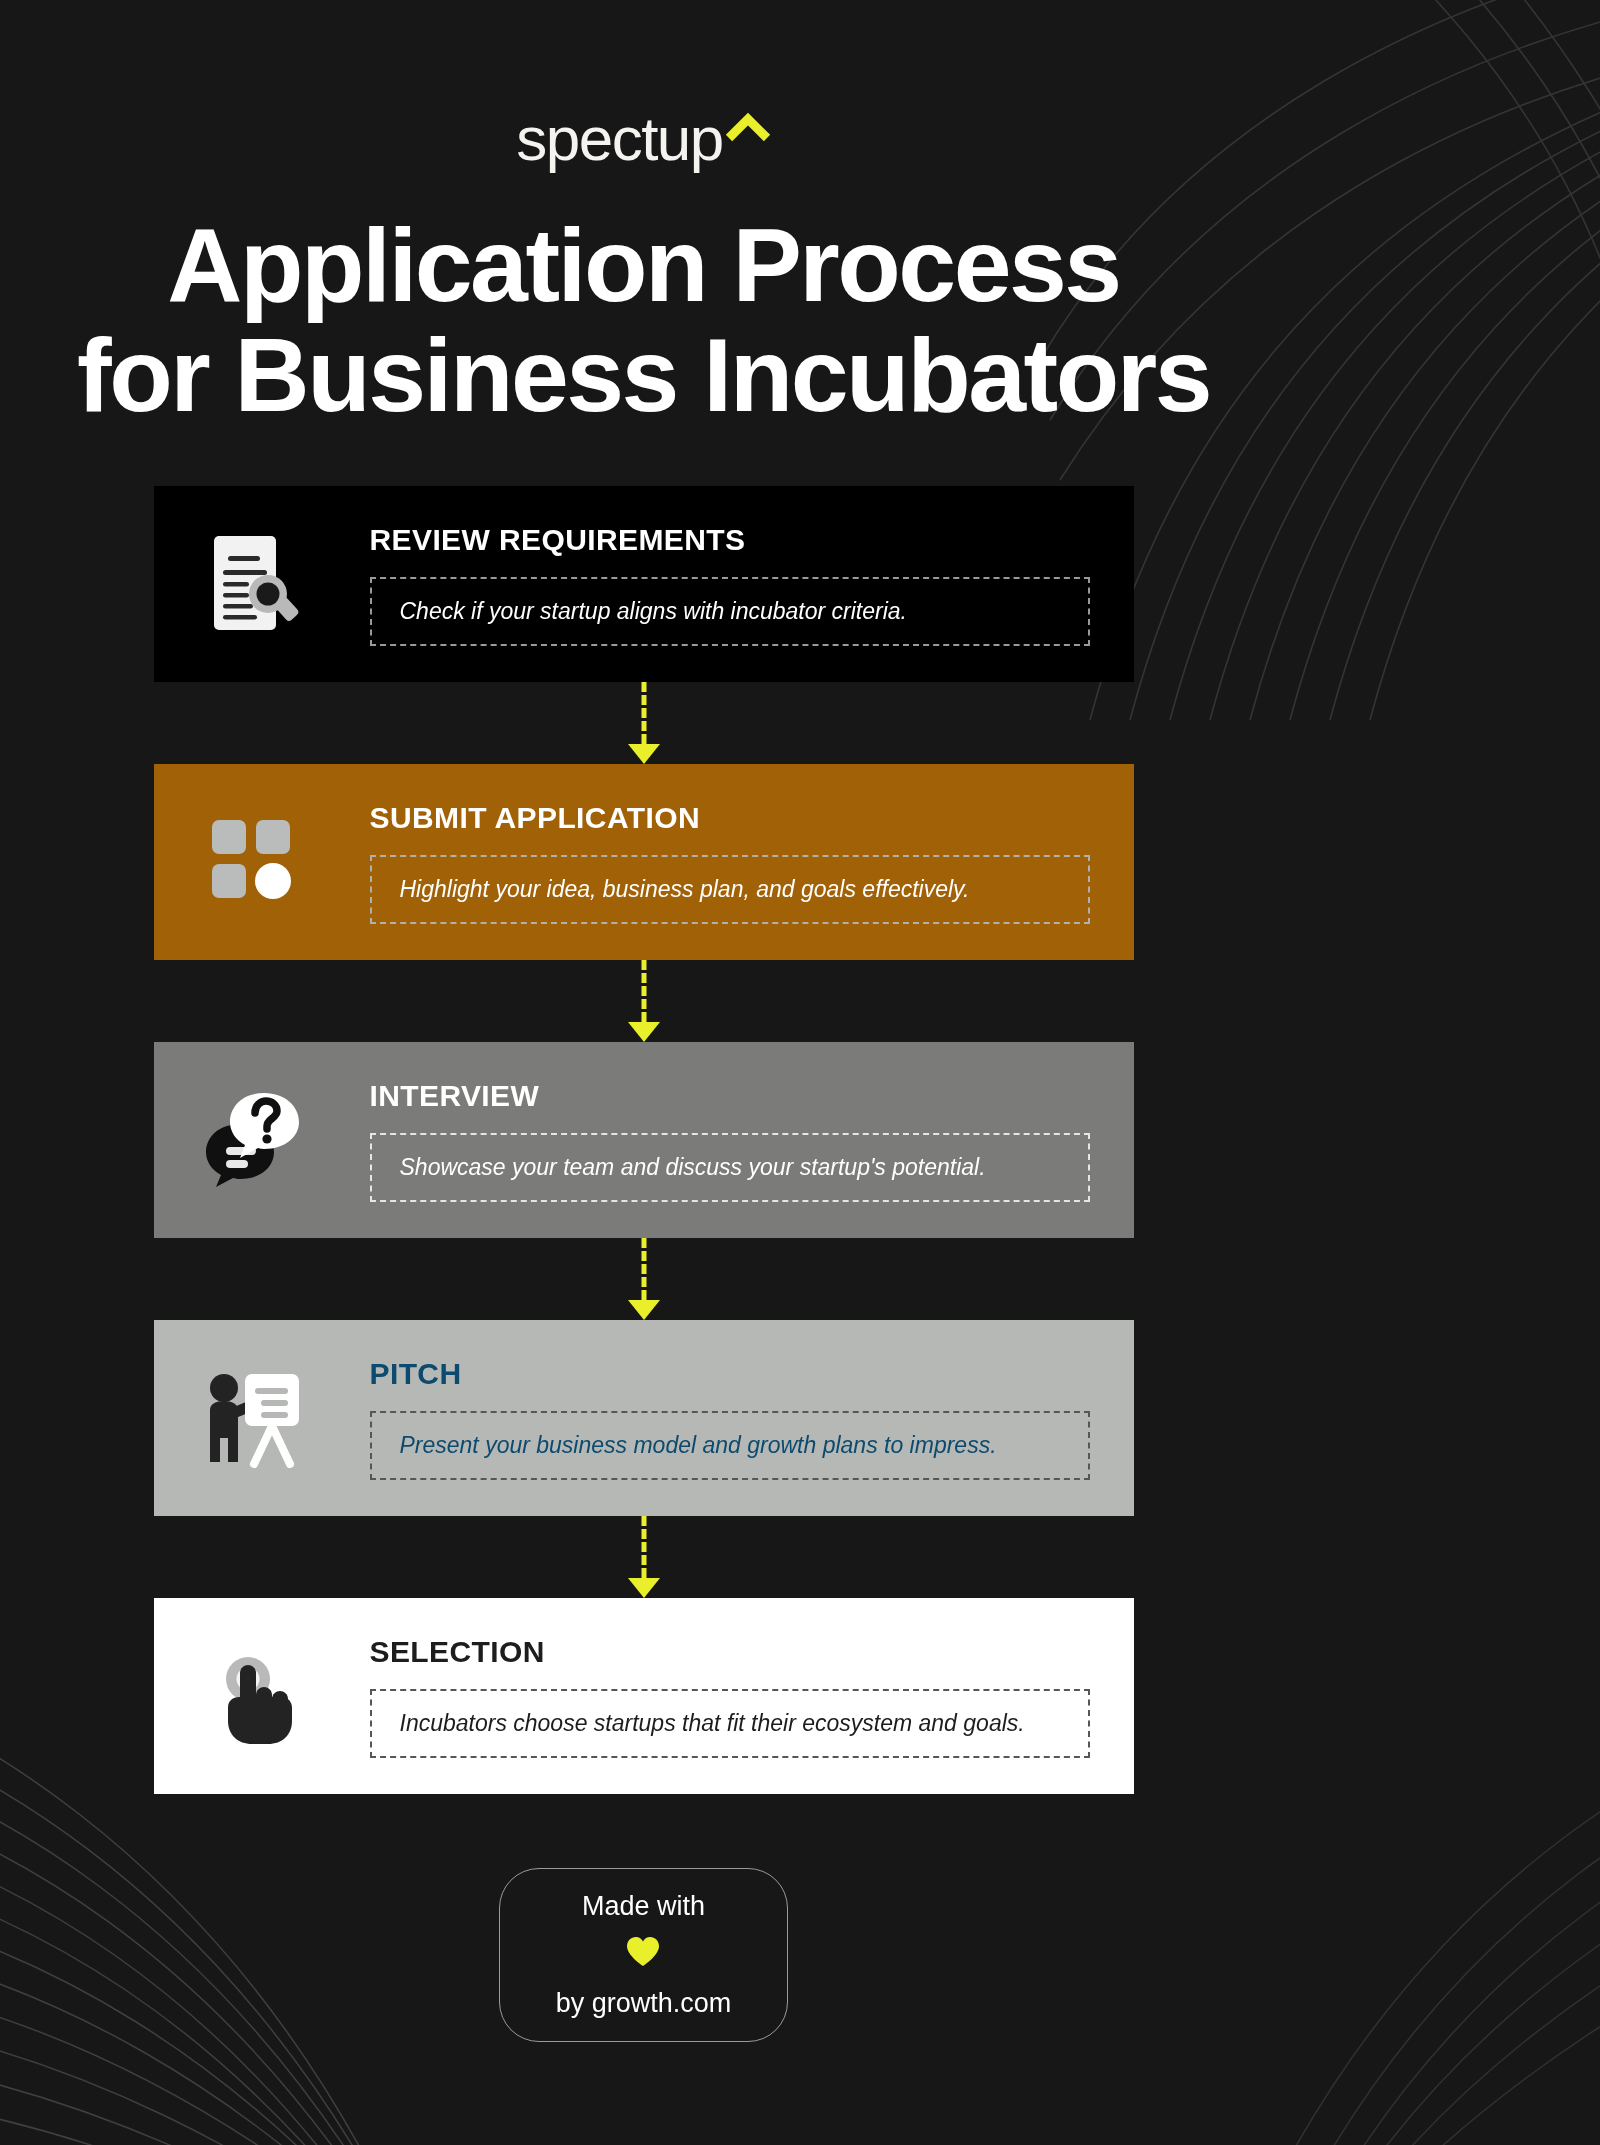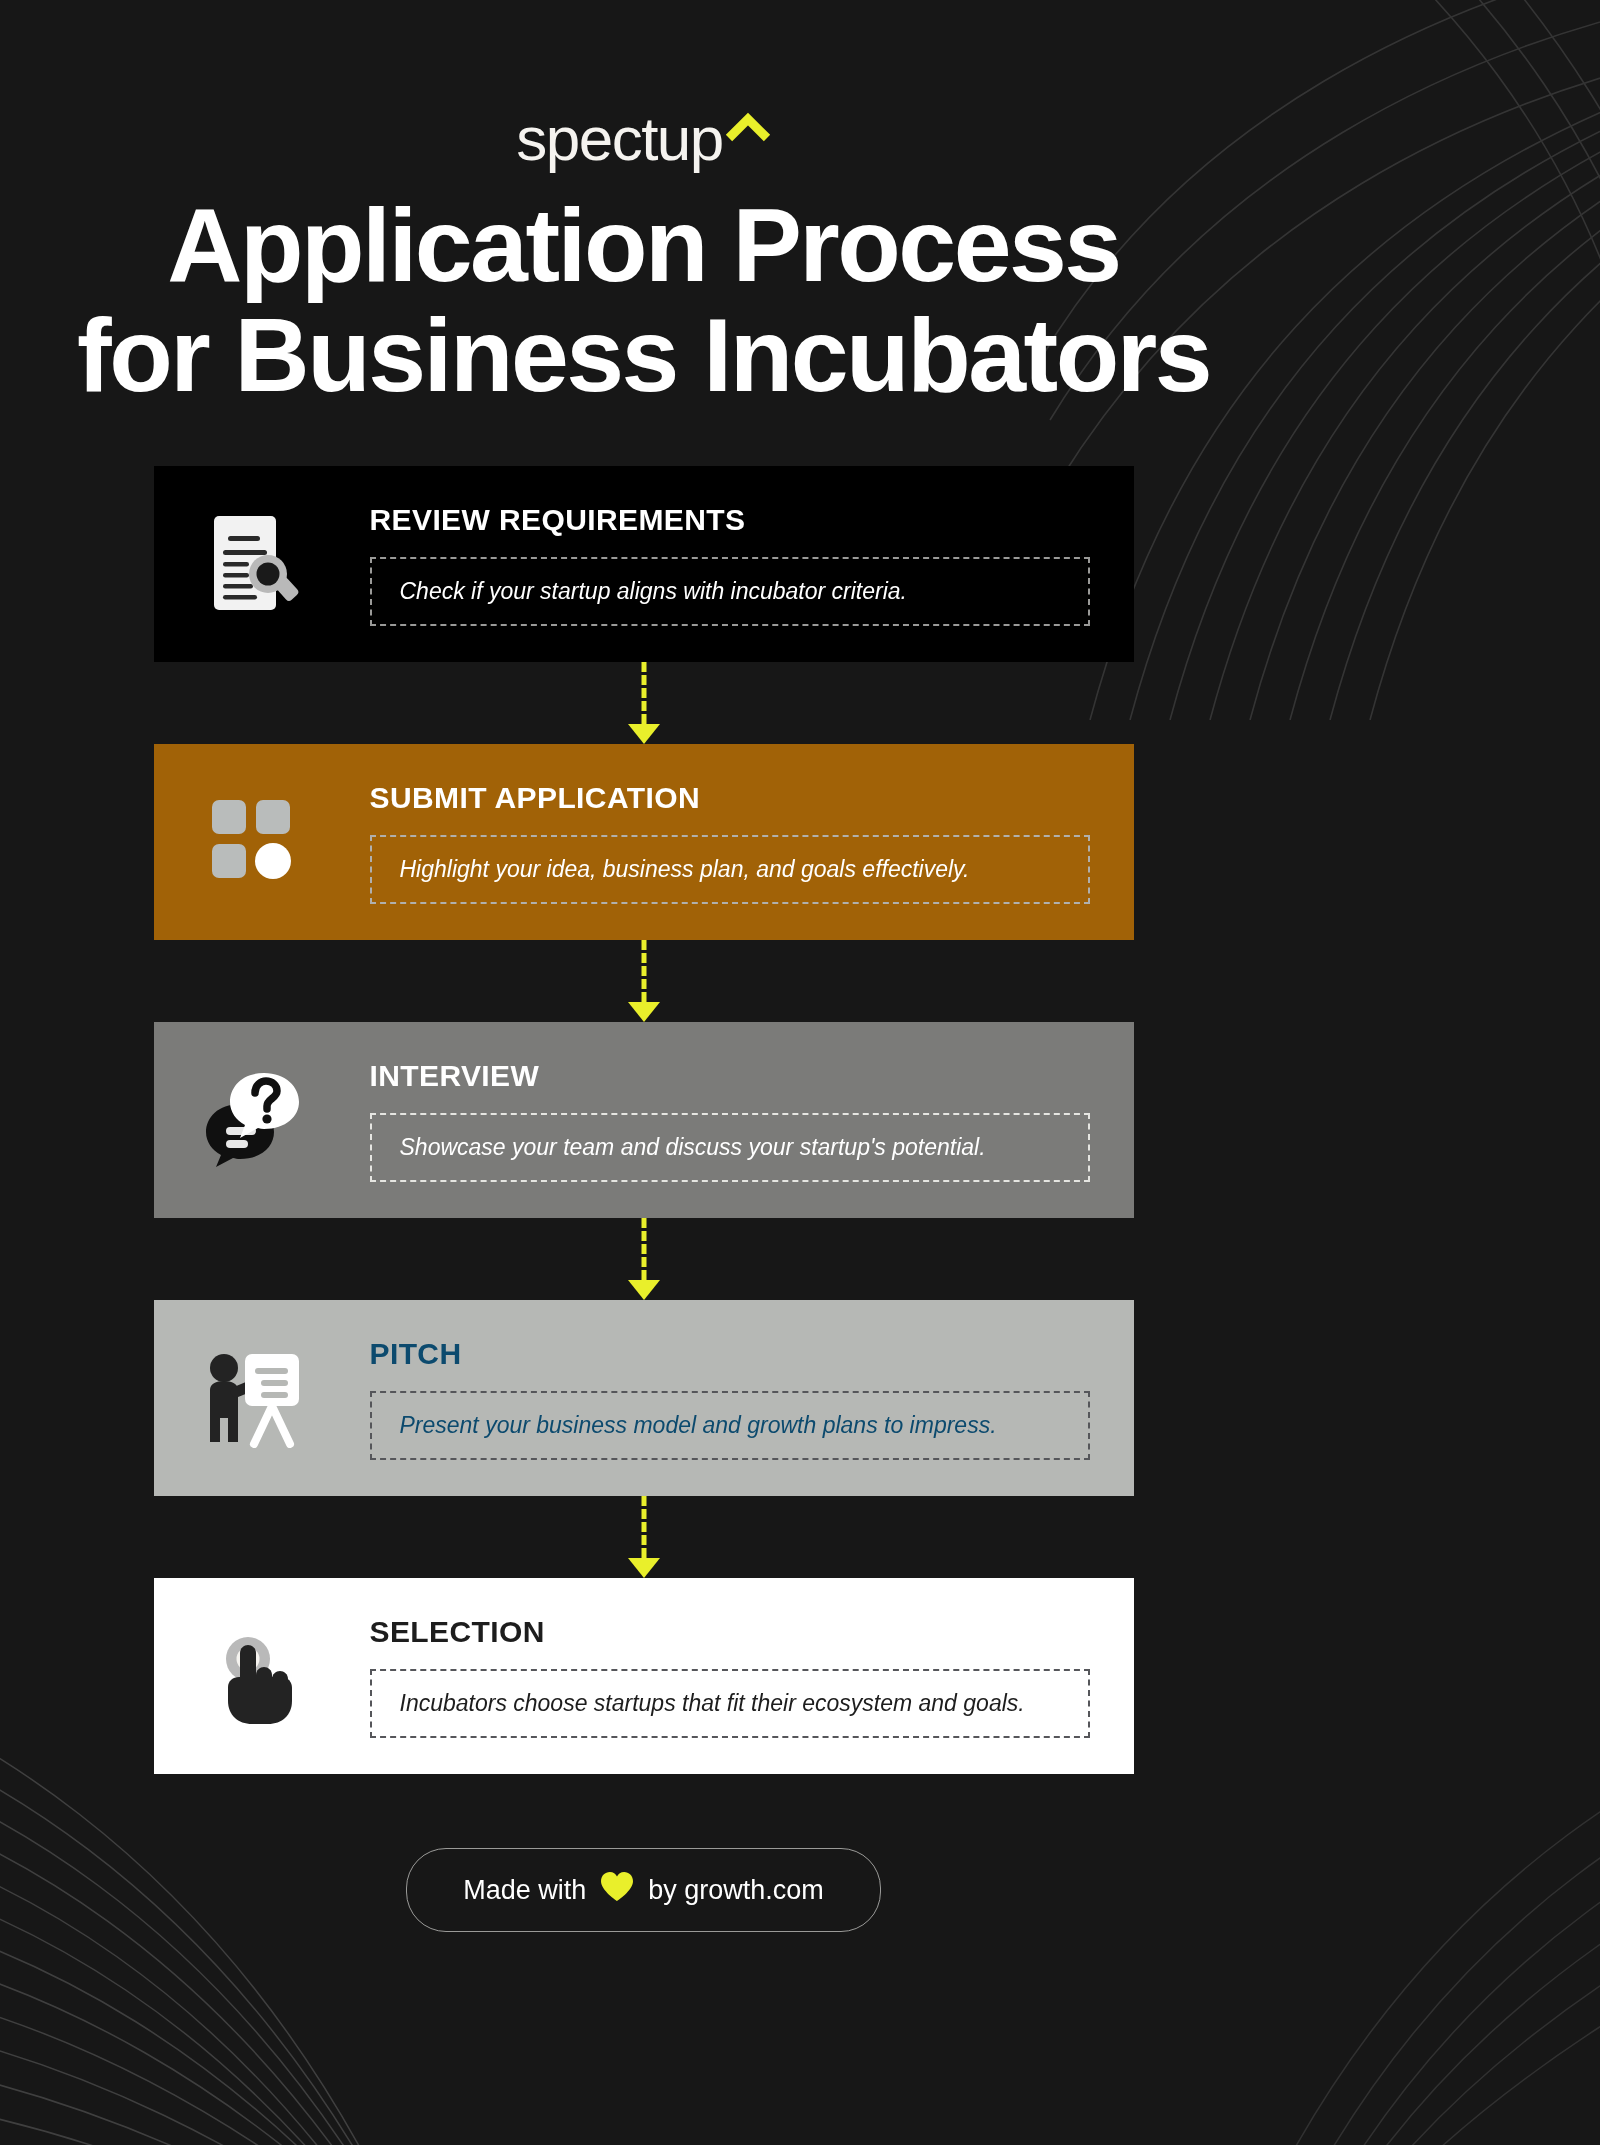--- a/index.html
+++ b/index.html
@@ -26,21 +26,21 @@
   .logo-word {
     font-size:62px; font-weight:400; letter-spacing:-1.5px;
     color:#f5f3ef; line-height:1;
   }
   .logo-caret {
     display:inline-block; margin-left:2px; margin-top:4px;
   }
 
   
   .title {
-    margin-top:20px;
+    margin-top:40px;
     text-align:center;
     color:#ffffff;
     font-weight:700;
     font-size:104px;
     line-height:1.06;
     letter-spacing:-2.5px;
     padding:0 70px;
   }
   .title .ln { display:block; white-space:nowrap; }
 
@@ -79,21 +79,21 @@
     border-left:16px solid transparent;
     border-right:16px solid transparent;
     border-top:20px solid #e9ef2b;
   }
 
   
   .footer { display:flex; justify-content:center; margin-top:74px; }
   .footer-pill {
     border:1.5px solid #9a9a98; border-radius:40px;
     padding:22px 56px; display:flex; align-items:center; gap:14px;
-    color:#ffffff; font-size:27px;
+    color:#ffffff; font-size:27px;flex-direction:column;
   }
   .heart { display:inline-block; }
 </style>
 </head>
 <body>
 
 <div class="bg-wrap">
   <svg class="bg-tr" width="760" height="860" viewBox="0 0 760 860" fill="none">
     <g stroke="#3a3a3a" stroke-width="1.6" fill="none" opacity="0.85">
       <path d="M70 860 C 150 560, 330 330, 690 210"></path>

